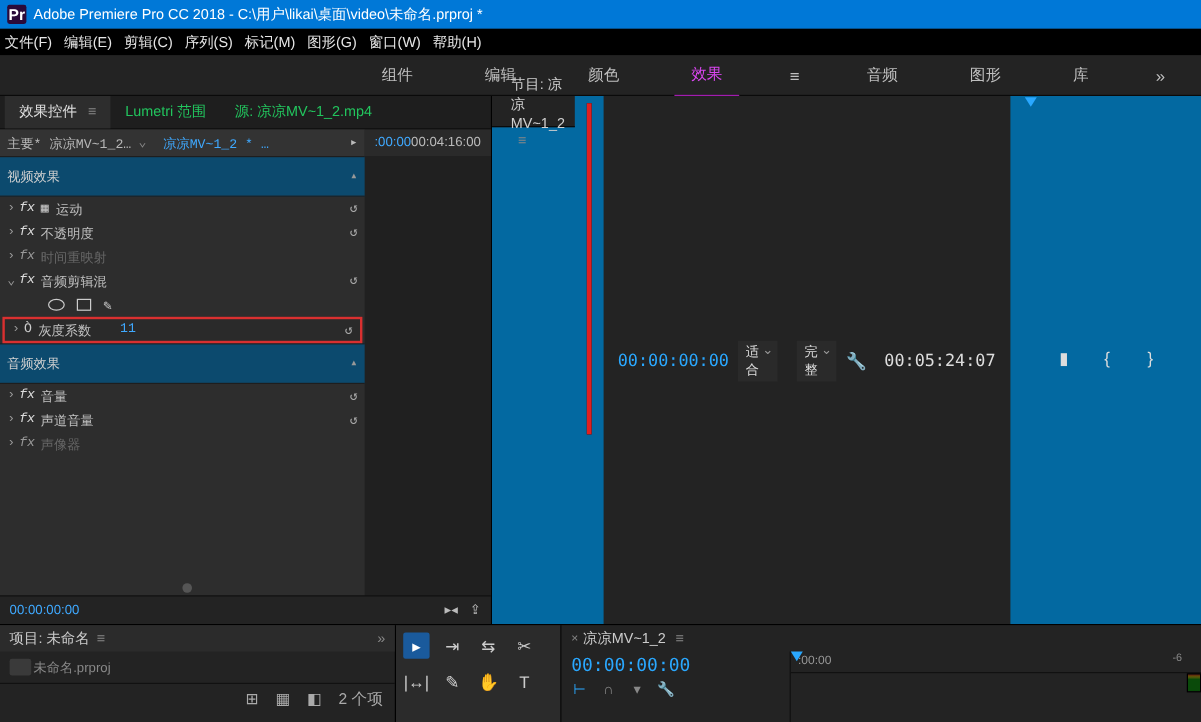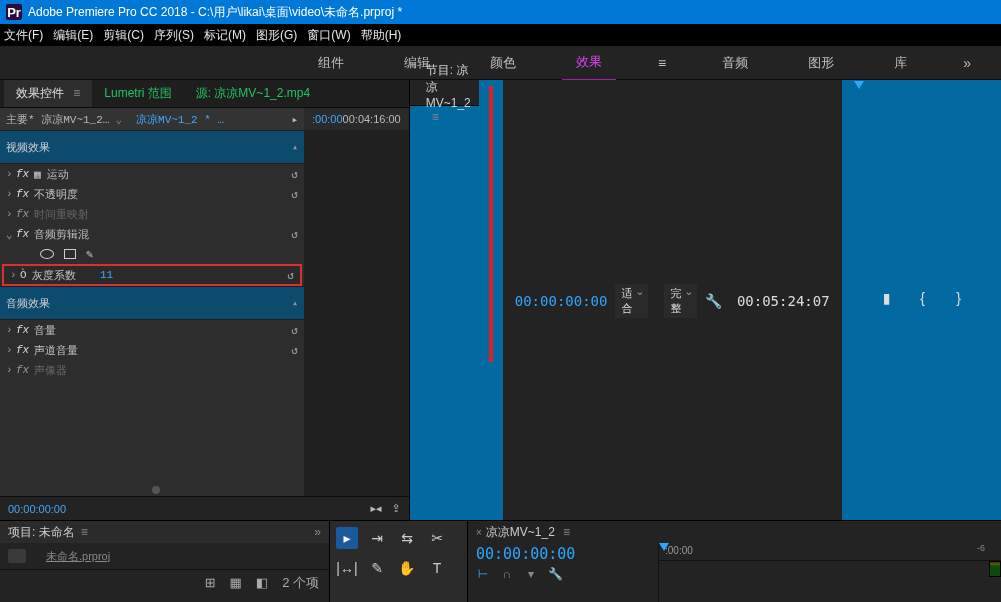--- a/index.html
+++ b/index.html
@@ -320,22 +320,22 @@
     border-right:1px solid #000;
   }
   .project-panel .hdr {
     height: 22px; display:flex; align-items:center;
     padding: 0 8px; background:#2b2b2b;
     font-size:12px; color:#ccc;
   }
   .project-panel .hdr .chev { margin-left:auto; color:#888; }
   .project-panel .row2 {
     height: 26px; display:flex; align-items:center;
-    padding: 0 8px; gap:20px;
-    font-size:11px; color:#888;text-decoration:underline;
+    padding: 0 8px; gap:2px;
+    font-size:11px; color:#888;
   }
   .project-panel .bin-icon {
     width:18px; height:14px; background:#3a3a3a; border-radius:2px;
     position:relative;
   }
   .project-panel .row3 {
     height: 26px;
     display:flex; align-items:center;
     justify-content: flex-end;
     gap: 14px;

